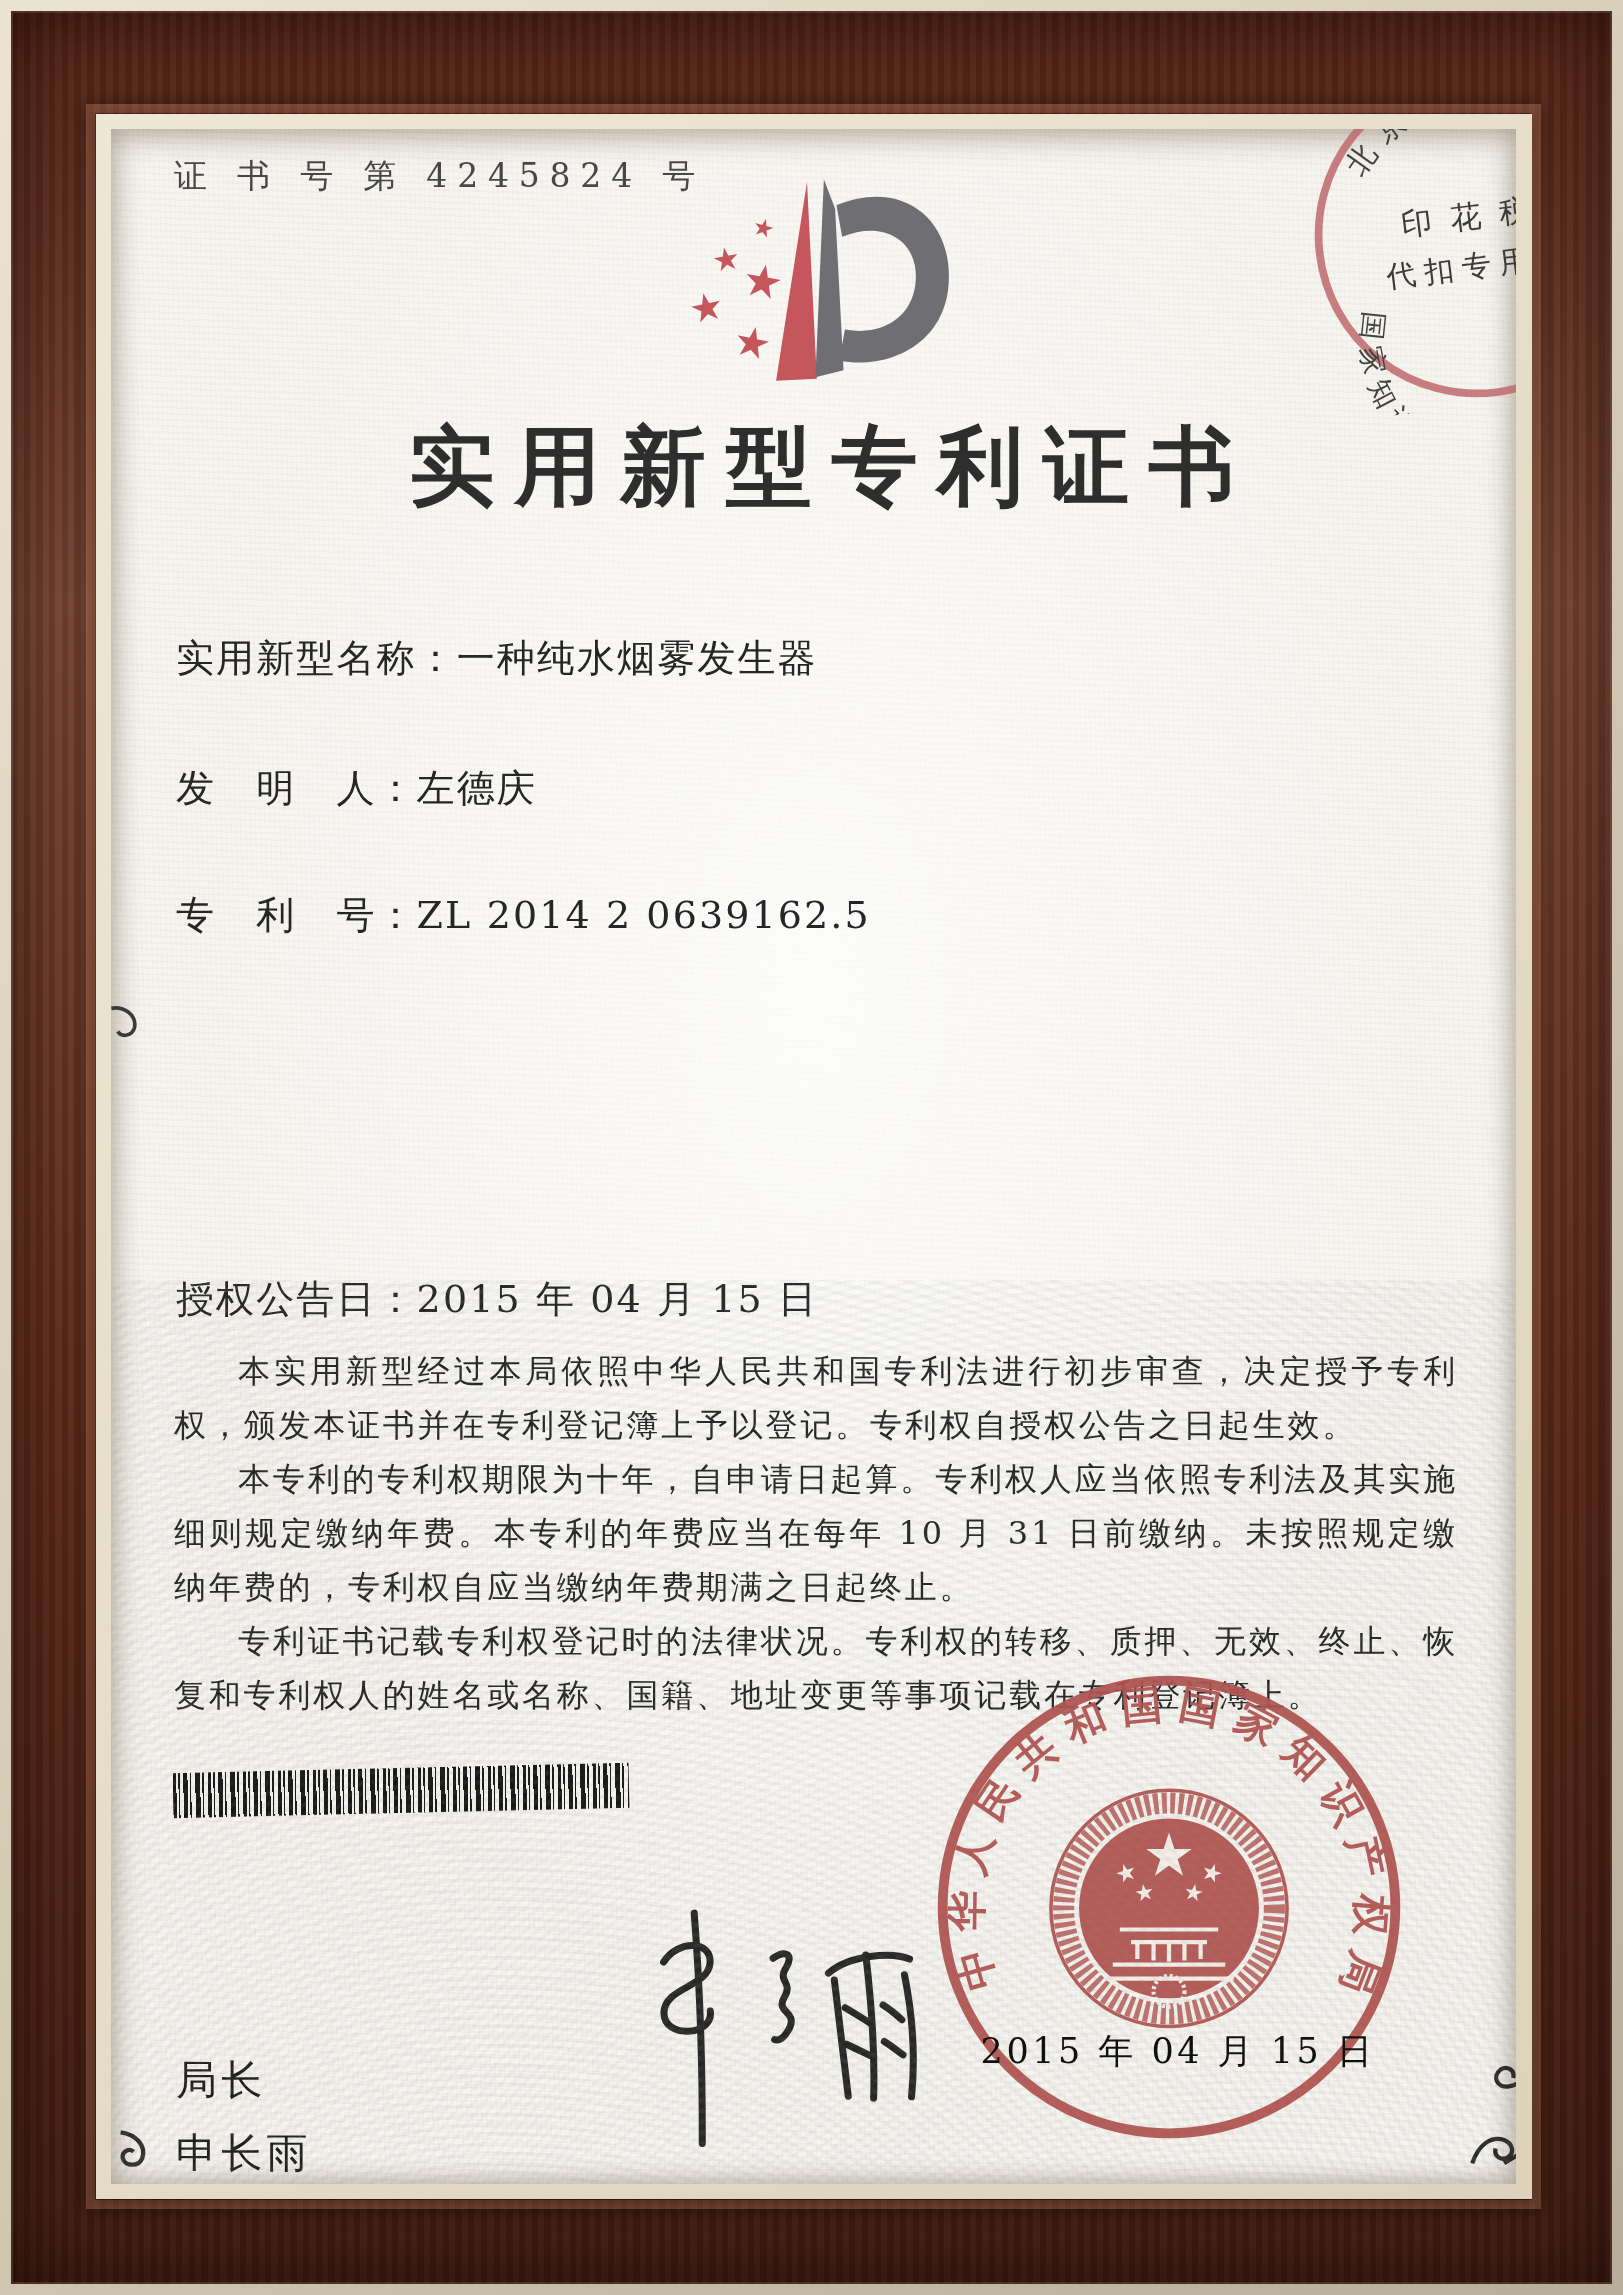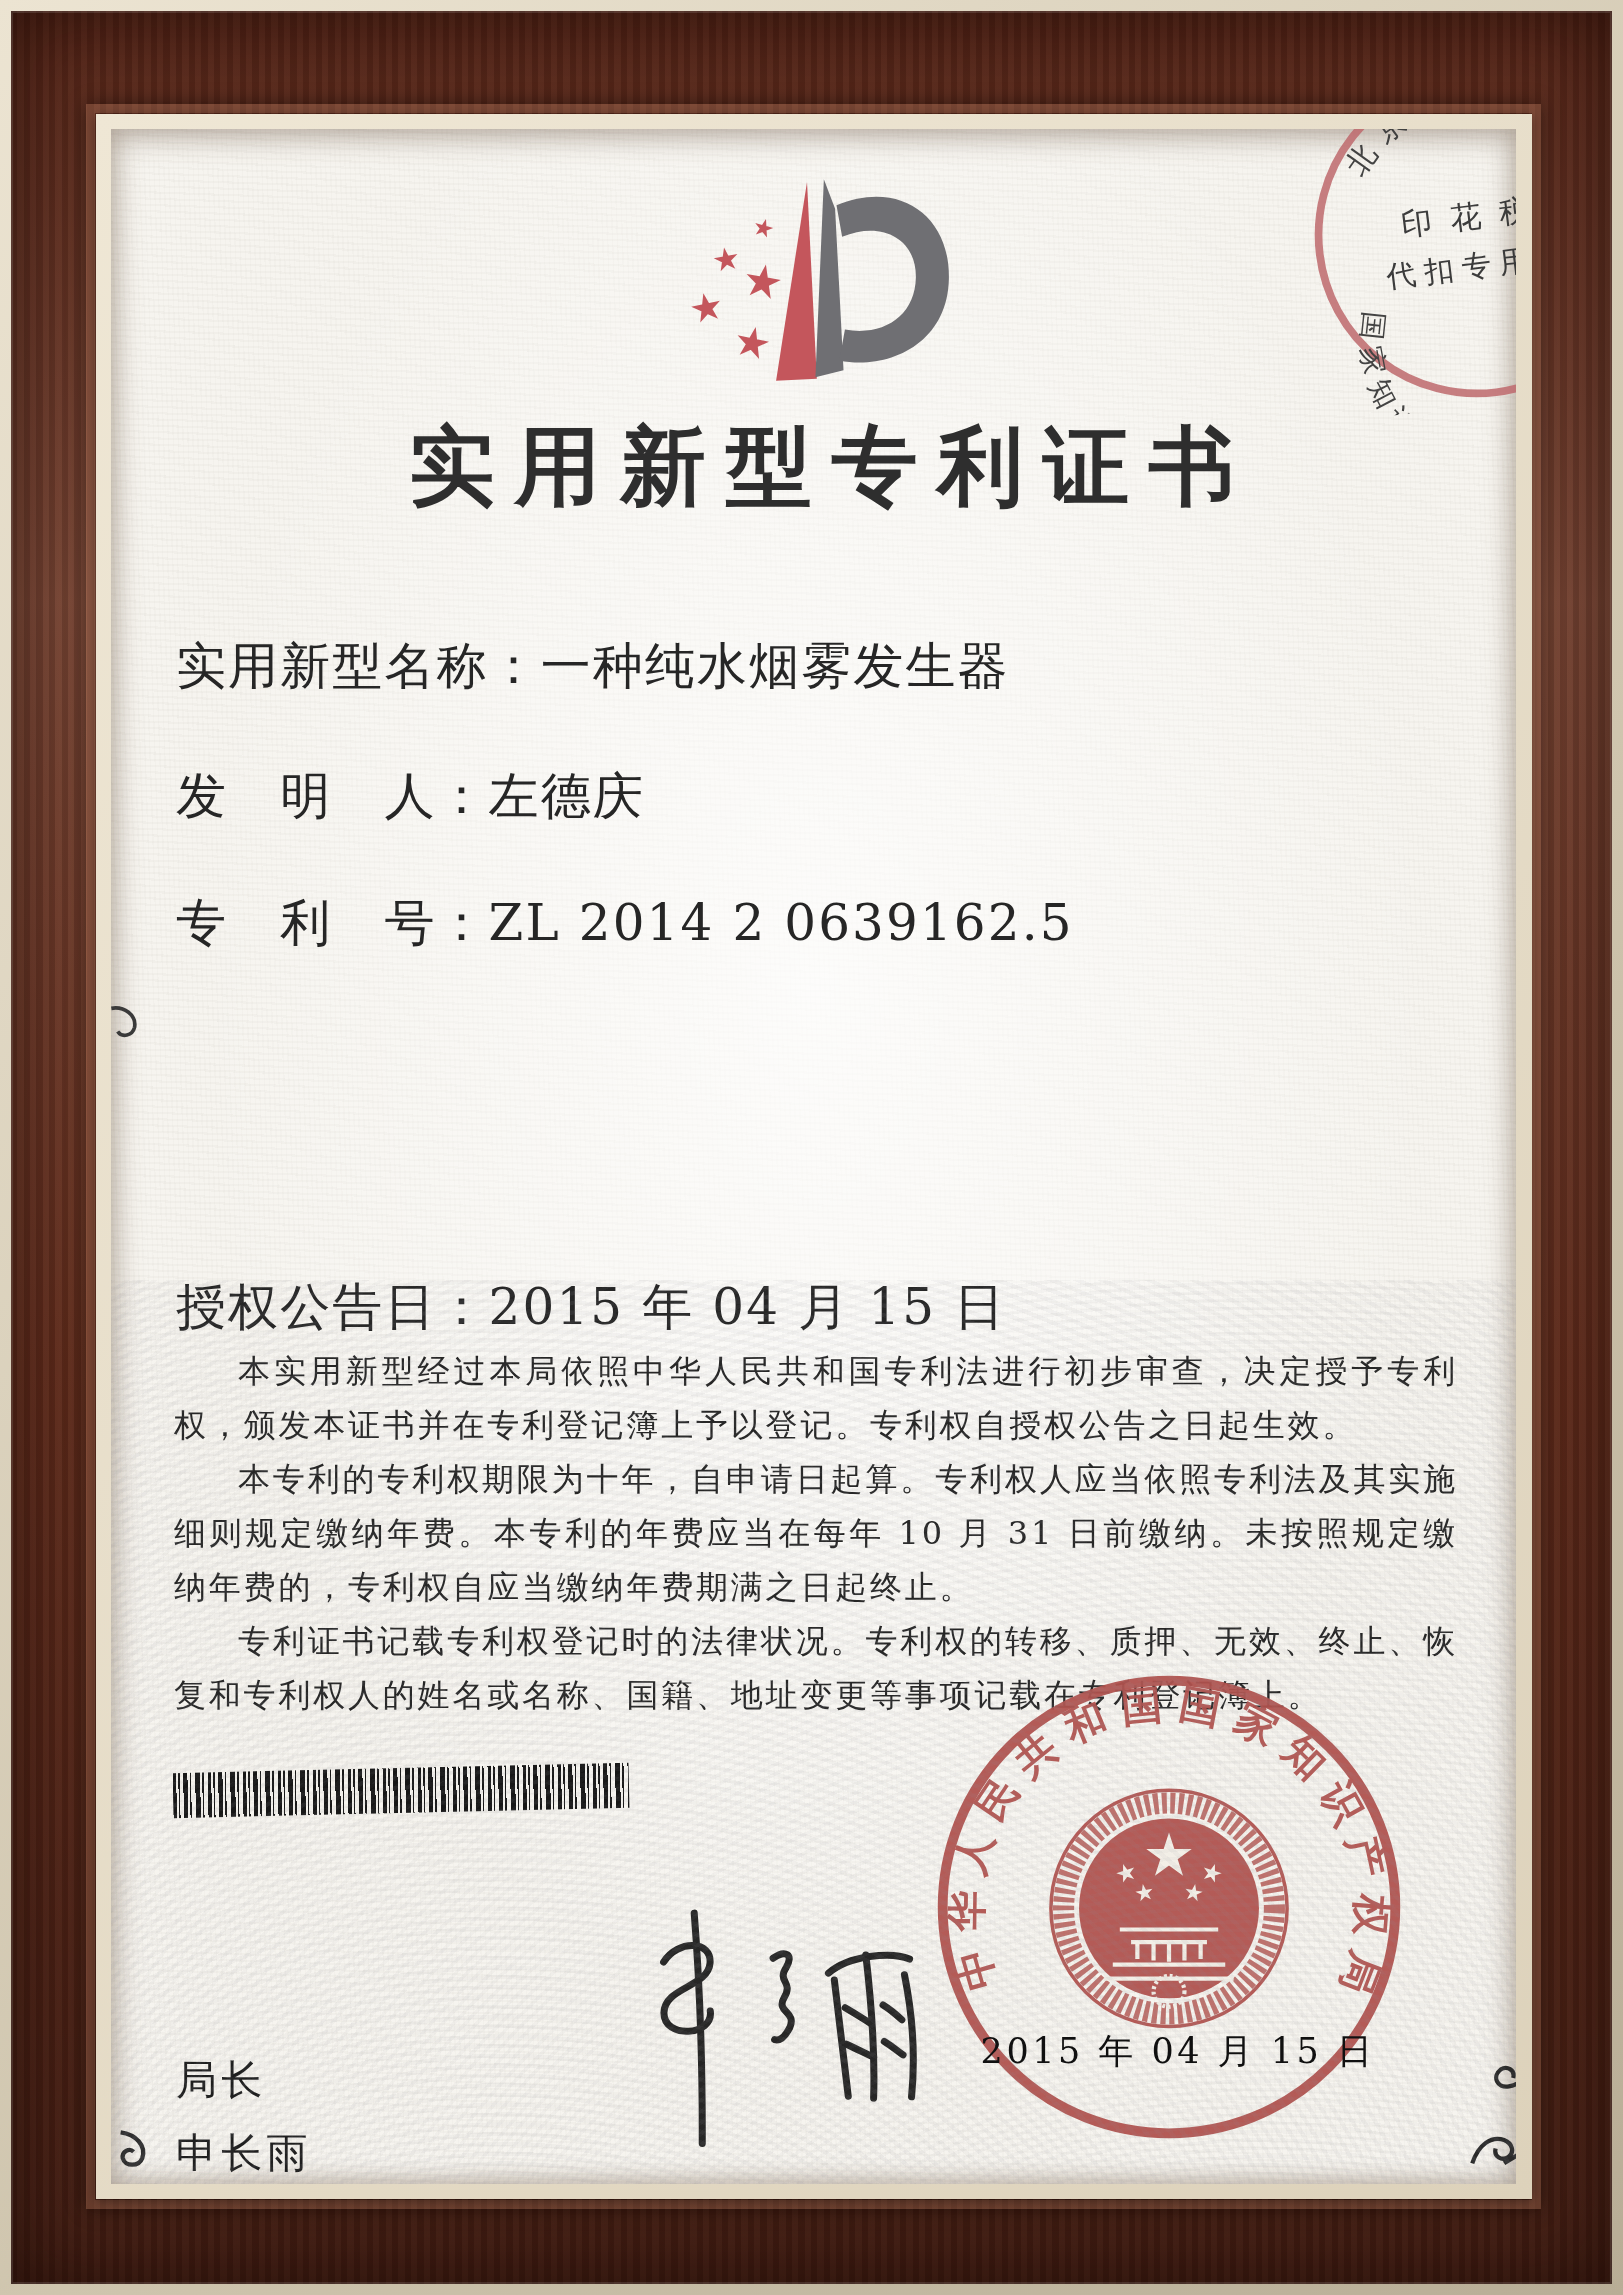--- a/index.html
+++ b/index.html
@@ -26,21 +26,21 @@
     box-shadow:inset 0 14px 24px rgba(95,72,55,.22),inset 0 -9.8px 18.3px rgba(120,95,70,.16),
                inset 14px 0 22.5px rgba(110,85,65,.15),inset -14px 0 22.5px rgba(110,85,65,.15);}
   .paper::after{content:"";position:absolute;left:0;right:0;top:56%;bottom:0;pointer-events:none;
     background:
       repeating-radial-gradient(circle at 28% 150%,rgba(145,145,152,.07) 0 4.2px,rgba(0,0,0,0) 4.2px 9.8px),
       repeating-radial-gradient(circle at 82% 165%,rgba(145,145,152,.06) 0 3.5px,rgba(0,0,0,0) 3.5px 8.4px);}
   
   .cert-no{position:absolute;left:63px;top:25px;font-size:33px;letter-spacing:9.8px;color:#474747;}
   .title{position:absolute;left:0;right:0;top:280px;text-align:center;font-size:86px;font-weight:600;
          letter-spacing:19.7px;padding-left:36px;color:#2e2e2e;}
-  .field{position:absolute;left:65px;font-size:50px;color:#262626;letter-spacing:2.1px;white-space:nowrap;}
+  .field{position:absolute;left:65px;font-size:38px;color:#262626;letter-spacing:2.1px;white-space:nowrap;}
   .f0{top:504px}.f1{top:634px}.f2{top:761px}.f3{top:888px}.f4{top:1018px}.f5{top:1145px}
   .paras{position:absolute;left:63px;right:58px;top:1215px;font-size:32px;line-height:54px;
          color:#262626;text-align:justify;letter-spacing:2.8px;}
   .paras p{margin:0;text-indent:2em;}
   .barcode{position:absolute;left:62px;top:1639px;width:456px;height:45px;transform:rotate(-1.3deg);
     background-image:repeating-linear-gradient(90deg,
       #171717 0 3.5px,rgba(0,0,0,0) 3.5px 5.6px,
       #171717 5.6px 7px,rgba(0,0,0,0) 7px 10.5px,
       #171717 10.5px 14.8px,rgba(0,0,0,0) 14.8px 17px,
       #171717 17px 18.3px,rgba(0,0,0,0) 18.3px 22.5px,
@@ -60,20 +60,21 @@
 <body>
 
 <div class="stage">
   <div class="frame-outer"></div>
   <div class="frame-wood"></div>
   <div class="frame-bevel"></div>
   <div class="frame-mat"></div>
 
   <div class="paper">
 
+    <div class="cert-no">证 书 号 第 4245824 号</div>
 
     <svg class="stamp-svg" width="338" height="338" viewBox="0 0 480 480">
       <circle cx="240" cy="240" r="225" fill="none" stroke="#bf6a6e" stroke-width="11" opacity=".9"></circle>
       <defs>
         <path id="stampTop" d="M75.1,317 A182,182 0 1 1 404.9,317"></path>
         <path id="stampBottom" d="M75.1,317 A182,182 0 1 0 404.9,317"></path>
       </defs>
       <text font-size="42" fill="#3a3a3a" style="letter-spacing:16px">
         <textPath href="#stampTop" startOffset="185">北京</textPath>
       </text>

